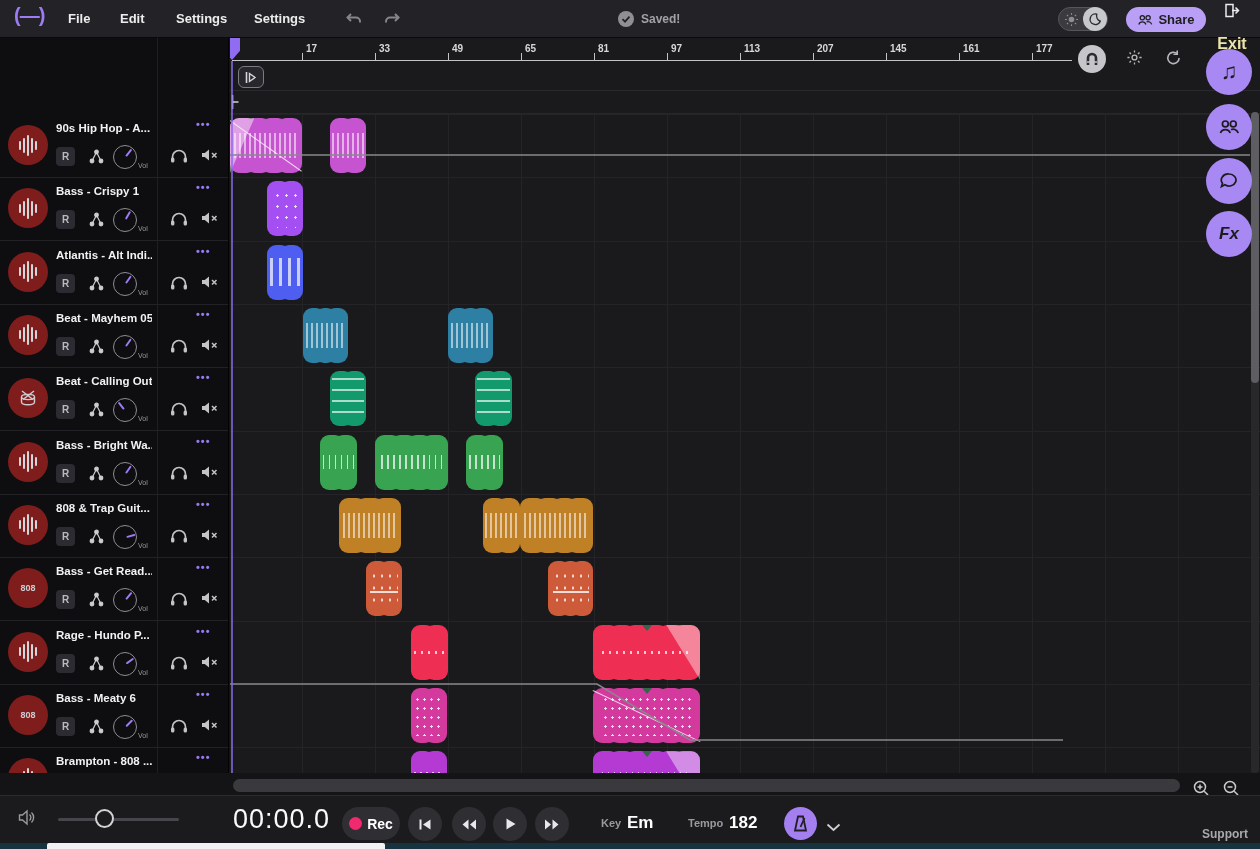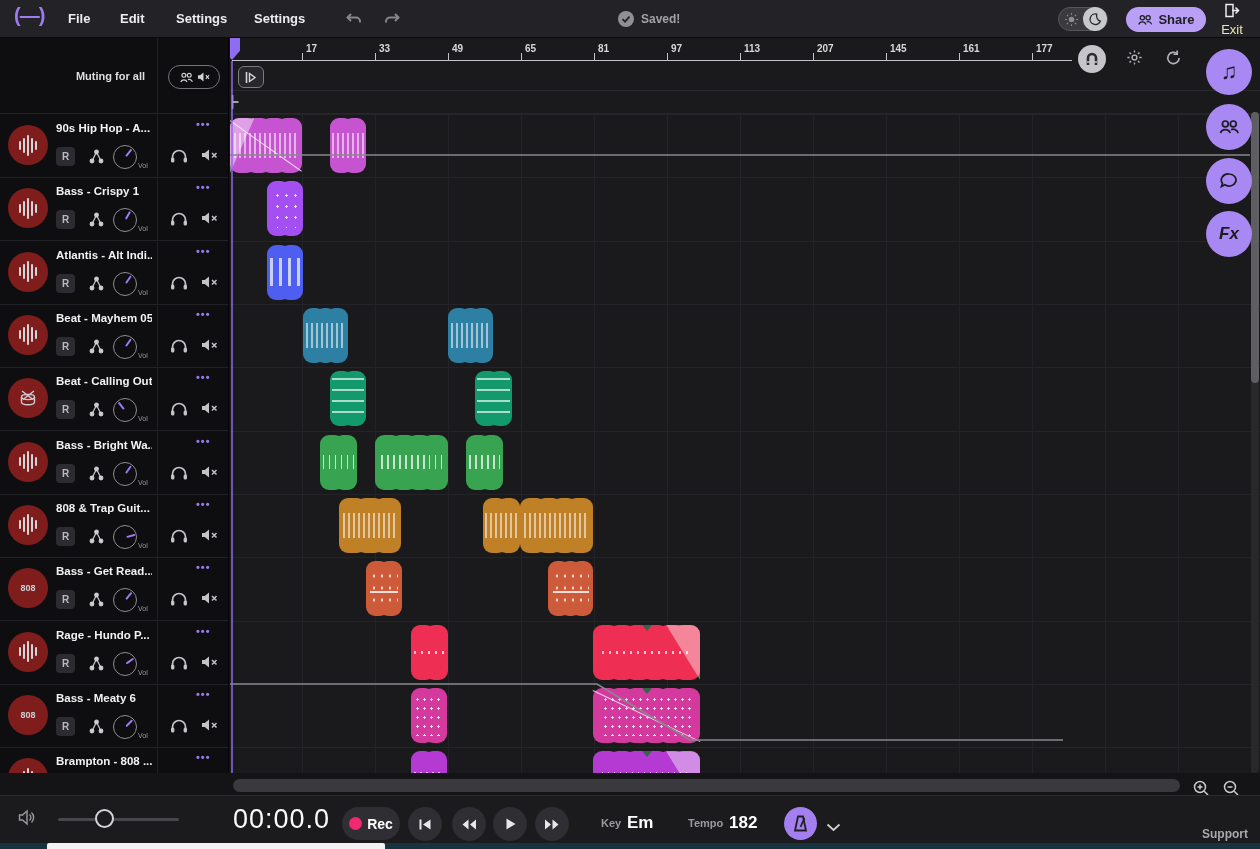--- a/index.html
+++ b/index.html
@@ -21,21 +21,21 @@
   #project-title { font-size:14px; font-weight:bold; color:#f4f4f6; }
   #theme-toggle { position:absolute; left:1058px; top:7px; width:50px; height:24px; border-radius:13px;
                   background:#3a3a3f; border:1px solid #55555a; }
   #theme-knob { position:absolute; right:0px; top:-1px; width:24px; height:24px; border-radius:50%;
                 background:#c8c9cc; display:flex; align-items:center; justify-content:center; }
   #sun { position:absolute; left:6px; top:5px; }
   #share-btn { position:absolute; left:1126px; top:7px; width:80px; height:25px; border-radius:14px;
                background:#b9a0f6; display:flex; align-items:center; justify-content:center; gap:5px;
                color:#1d1d20; font-size:13px; font-weight:bold; }
   #exit-btn { position:absolute; left:1214px; top:3px; width:36px; height:33px; text-align:center; }
-  #exit-label { font-size:13px; font-weight:normal; color:#ece5a9; display:block; margin-top:0; }
+  #exit-label { font-size:16px; font-weight:bold; color:#ece5a9; display:block; margin-top:13px; }
 
   
   #left-panel { position:absolute; left:0; top:38px; width:229px; height:735px;
                 background:#0e0e10; border-right:1px solid #030304; overflow:hidden; z-index:10; }
   #panel-divider { position:absolute; left:157px; top:0; bottom:0; width:1px; background:#202024; }
   #panel-header { position:absolute; left:0; top:0; width:229px; height:76px; border-bottom:1px solid #232327; }
   #muting-label { position:absolute; right:84px; top:32px; font-size:11px; font-weight:bold; color:#dededf; }
   #mute-all-btn { position:absolute; left:168px; top:27px; width:52px; height:24px; border-radius:13px;
                   border:1px solid #73737a; display:flex; align-items:center; justify-content:center; gap:2px; }
   .track-row { position:absolute; left:0; width:229px; height:64px; border-bottom:1px solid #222226; }
@@ -212,37 +212,20 @@
       <svg width="16" height="15" viewBox="0 0 16 15">
           <path d="M2 1.5 h7 v12 h-7z" fill="none" stroke="#ececee" stroke-width="1.5"></path>
           <path d="M8 7.5 h6 M11.5 4.5 l3 3 -3 3" fill="none" stroke="#ececee" stroke-width="1.5"></path>
         </svg>
       <span id="exit-label">Exit</span>
     </div>
   </div>
 
   <div id="left-panel">
     <div id="panel-divider"></div>
-    <div id="panel-header">
-      <span id="muting-label">Muting for all</span>
-      <div id="mute-all-btn">
-        <svg width="16" height="13" viewBox="0 0 18 14">
-            <g fill="none" stroke="#d2d2d6" stroke-width="1.3">
-              <circle cx="5.5" cy="4.5" r="2.2"></circle>
-              <path d="M2 12 a3.8 3.8 0 0 1 7 0"></path>
-              <circle cx="11.5" cy="4.5" r="2.2"></circle>
-              <path d="M10 9.4 a3.8 3.8 0 0 1 5 2.6"></path>
-            </g>
-          </svg>
-        <svg width="13" height="12" viewBox="0 0 14 13">
-            <path d="M1 4.5 h2.4 L7 1.5 v10 L3.4 8.5 H1z" fill="#d2d2d6"></path>
-            <path d="M9.5 4.5 l3.5 4 M13 4.5 l-3.5 4" stroke="#d2d2d6" stroke-width="1.3"></path>
-          </svg>
-      </div>
-    </div>
     <div id="track-list">
         <div class="track-row" style="top: 76px;">
           <div class="tk-icon">
             <span class="wavebars">
               <i style="height:9px"></i>
               <i style="height:15px"></i>
               <i style="height:21px"></i>
               <i style="height:15px"></i>
               <i style="height:9px"></i>
             </span>

